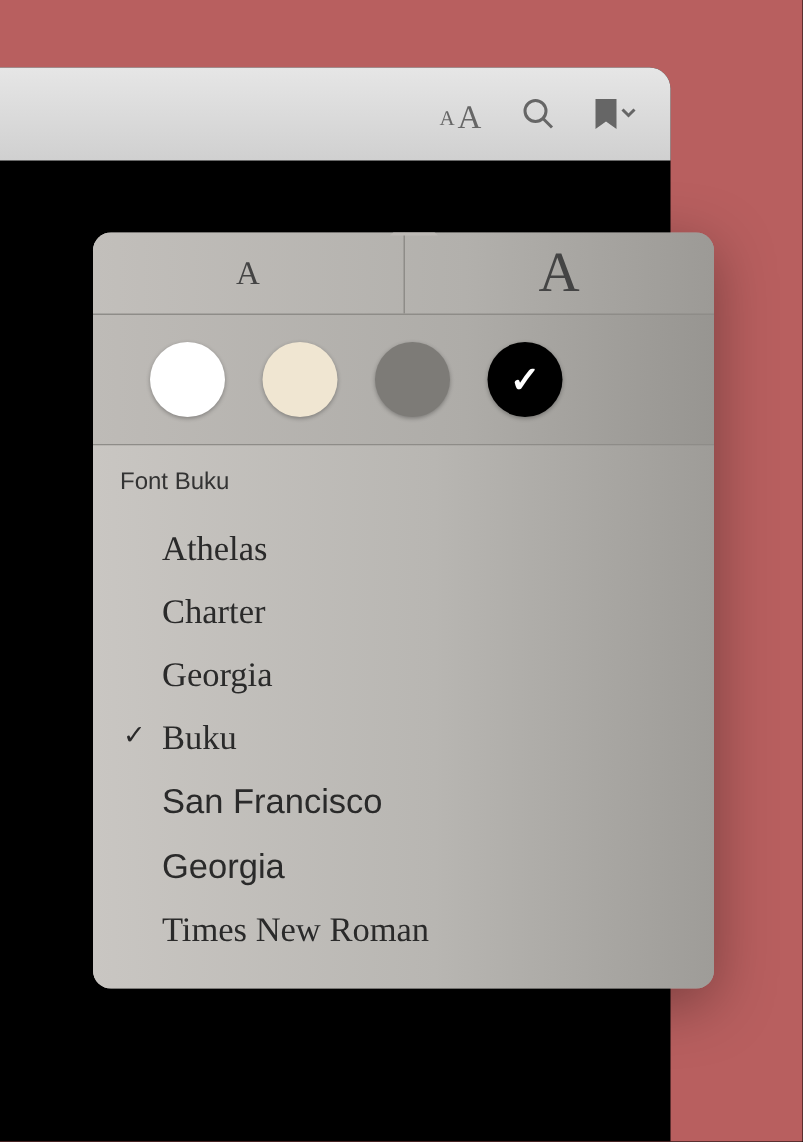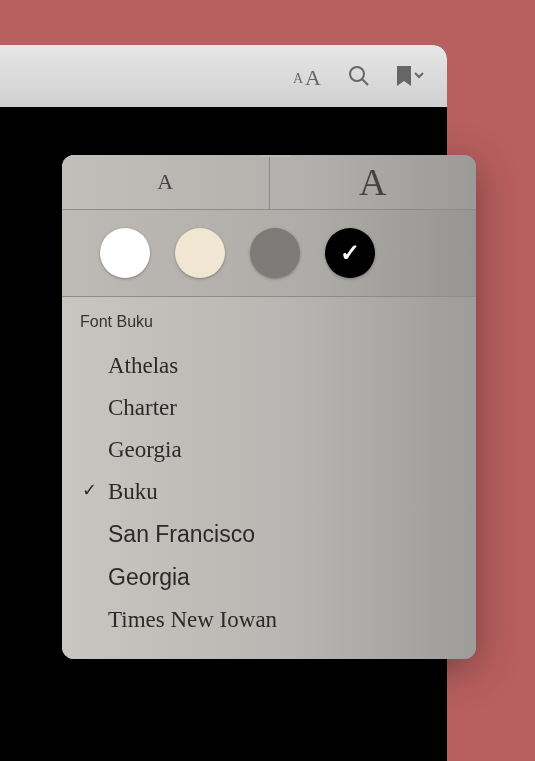--- a/index.html
+++ b/index.html
@@ -214,18 +214,18 @@
             <span class="font-check">✓</span>
             <span>Buku</span>
           </li>
           <li class="font-item font-sanfrancisco">
             <span>San Francisco</span>
           </li>
           <li class="font-item font-seravek">
             <span>Georgia</span>
           </li>
           <li class="font-item font-times">
-            <span>Times New Iowan</span>
+            <span>Times New Roman</span>
           </li>
         </ul>
     </div>
   </div>
 </div>
 
 </body></html>

